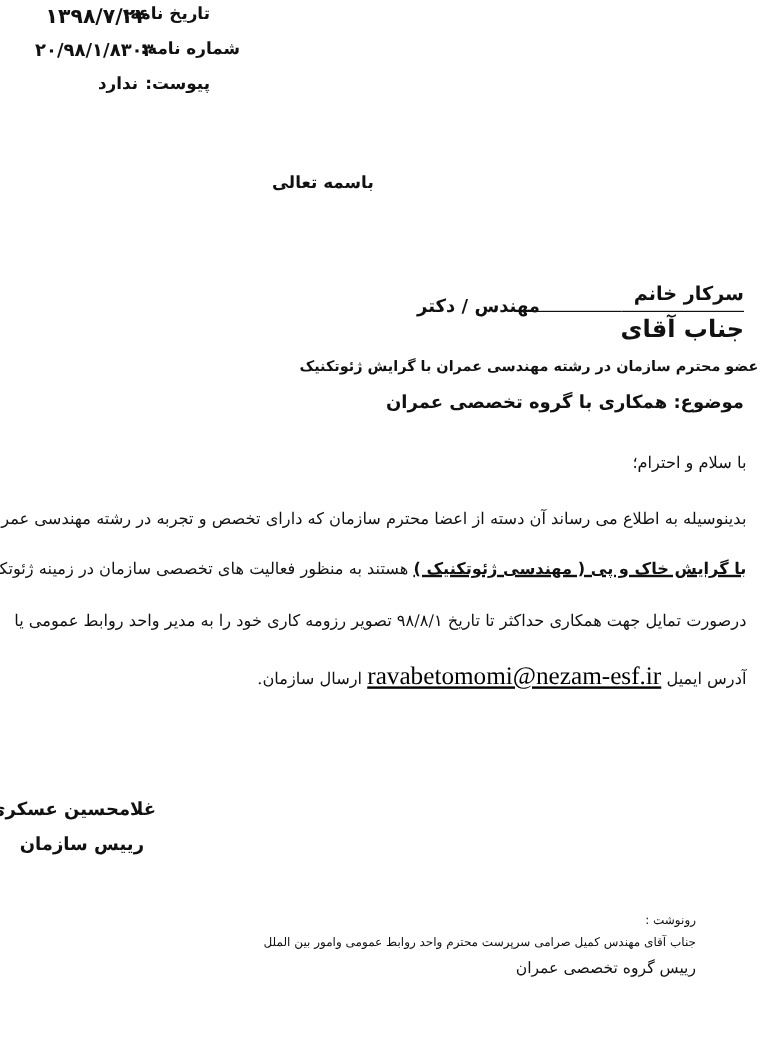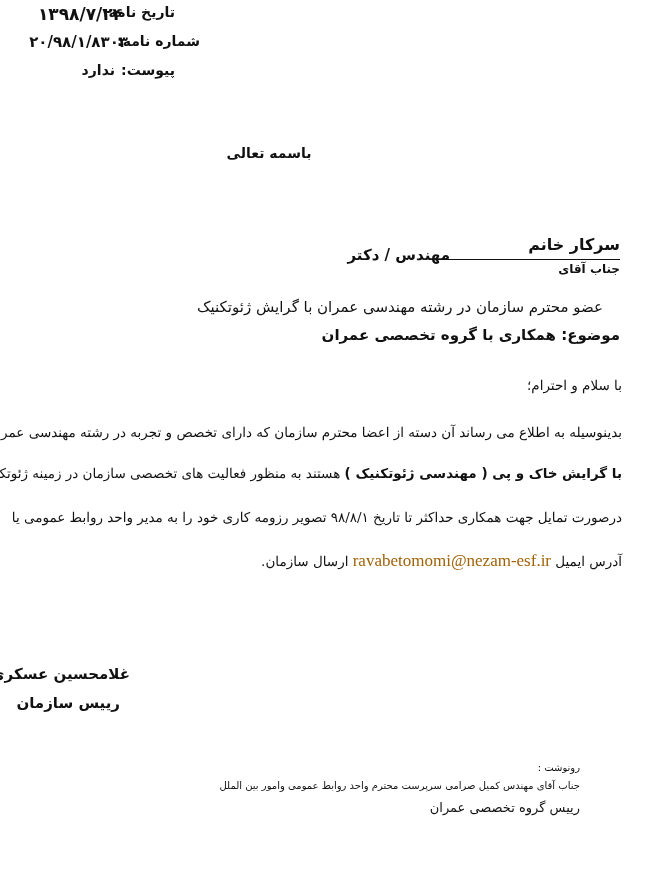--- a/index.html
+++ b/index.html
@@ -11,34 +11,34 @@
 
     
     .meta-row { position: absolute; direction: rtl; white-space: nowrap; font-weight: bold; font-size: 14px; }
     .meta-label { position: absolute; right: 0; top: 0; }
     .meta-value { position: absolute; top: 0; }
 
     .basmala { left: 0; width: 538px; text-align: center; top: 145px; font-size: 14px; font-weight: bold; direction: rtl; position: absolute; }
 
     .addr-top { right: 30px; top: 235px; font-size: 16px; font-weight: bold; }
     .addr-line { position: absolute; right: 30px; top: 259px; width: 102px; border-top: 1.5px solid #111; }
-    .addr-bottom { right: 30px; top: 262px; font-size: 12px; font-weight: bold; }
+    .addr-bottom { right: 30px; top: 262px; font-size: 20px; font-weight: bold; }
     .addr-title { right: 200px; top: 246px; font-size: 15px; font-weight: bold; }
 
-    .recipient { right: 47px; top: 298px; font-size: 15px; font-weight: normal; }
+    .recipient { right: 18px; top: 298px; font-size: 12px; font-weight: bold; }
     .subject { right: 30px; top: 326px; font-size: 15px; font-weight: bold; }
 
     .body-text { font-family: "DejaVu Serif", serif; font-size: 13.5px; }
     .greeting { right: 28px; top: 377px; margin-left: 28px; }
     .p1 { right: 28px; top: 424px; }
     .p2 { right: 28px; top: 465px; }
-    .p2 .ul { text-decoration-thickness: 2px; font-weight: bold; font-family: "DejaVu Sans", sans-serif; text-align: center; }
+    .p2 .ul { text-decoration: underline; text-decoration-thickness: 2px; font-weight: bold; font-family: "DejaVu Sans", sans-serif; text-align: center; }
     .p3 { right: 28px; top: 509px; }
     .p4 { right: 28px; top: 551px; }
-    .email { color: #a16207; font-family: "Liberation Serif", serif; font-size: 17px; direction: ltr; unicode-bidi: embed; }
+    .email { color: #000000; text-decoration: underline; font-family: "Liberation Serif", serif; font-size: 21px; direction: ltr; unicode-bidi: embed; }
 
     .sig-name { right: 520px; top: 665px; font-size: 15px; font-weight: bold; }
     .sig-title { right: 530px; top: 694px; font-size: 15px; font-weight: bold; }
 
     .cc-label { right: 70px; top: 762px; font-size: 10px; }
     .cc-1 { right: 70px; top: 780px; font-size: 10px; }
     .cc-2 { right: 70px; top: 800px; font-size: 13px; }
   </style>
 </head>
 <body>

